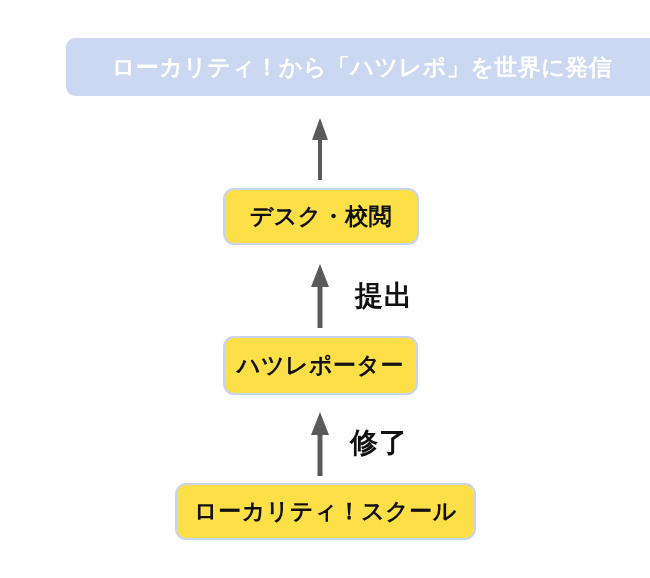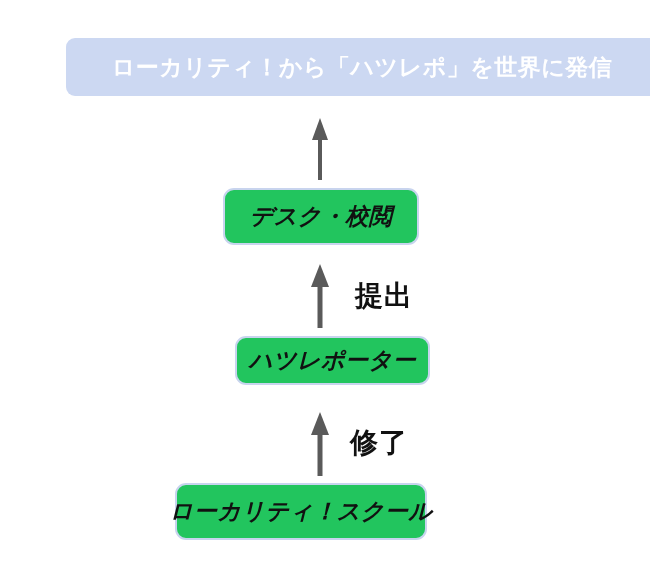--- a/index.html
+++ b/index.html
@@ -38,55 +38,54 @@
     font-size: 23px;
     font-weight: bold;
     letter-spacing: 0.5px;
     line-height: 1;
     white-space: nowrap;
   }
 
   
   .node {
     position: absolute;
-    background: #22c55e;
+    background: #fde047;
     border: 2px solid #c8d4ee;
     border-radius: 11px;
     display: flex;
     align-items: center;
     justify-content: center;
     box-sizing: border-box;
-    font-style: italic;
   }
   .node-text {
     color: #111111;
     font-size: 23px;
     font-weight: bold;
     line-height: 1;
     letter-spacing: 0.5px;
     white-space: nowrap;
   }
 
   #node-desk {
     left: 223px;
     top: 188px;
     width: 196px;
     height: 57px;
   }
   #node-reporter {
-    left: 235px;
+    left: 223px;
     top: 336px;
     width: 195px;
-    height: 49px;
+    height: 59px;
     text-align: center;
   }
   #node-school {
     left: 175px;
     top: 483px;
-    width: 252px;
+    width: 301px;
     height: 57px;
   }
 
   
   .arrow {
     position: absolute;
     width: 40px;
   }
   .arrow svg {
     display: block;

